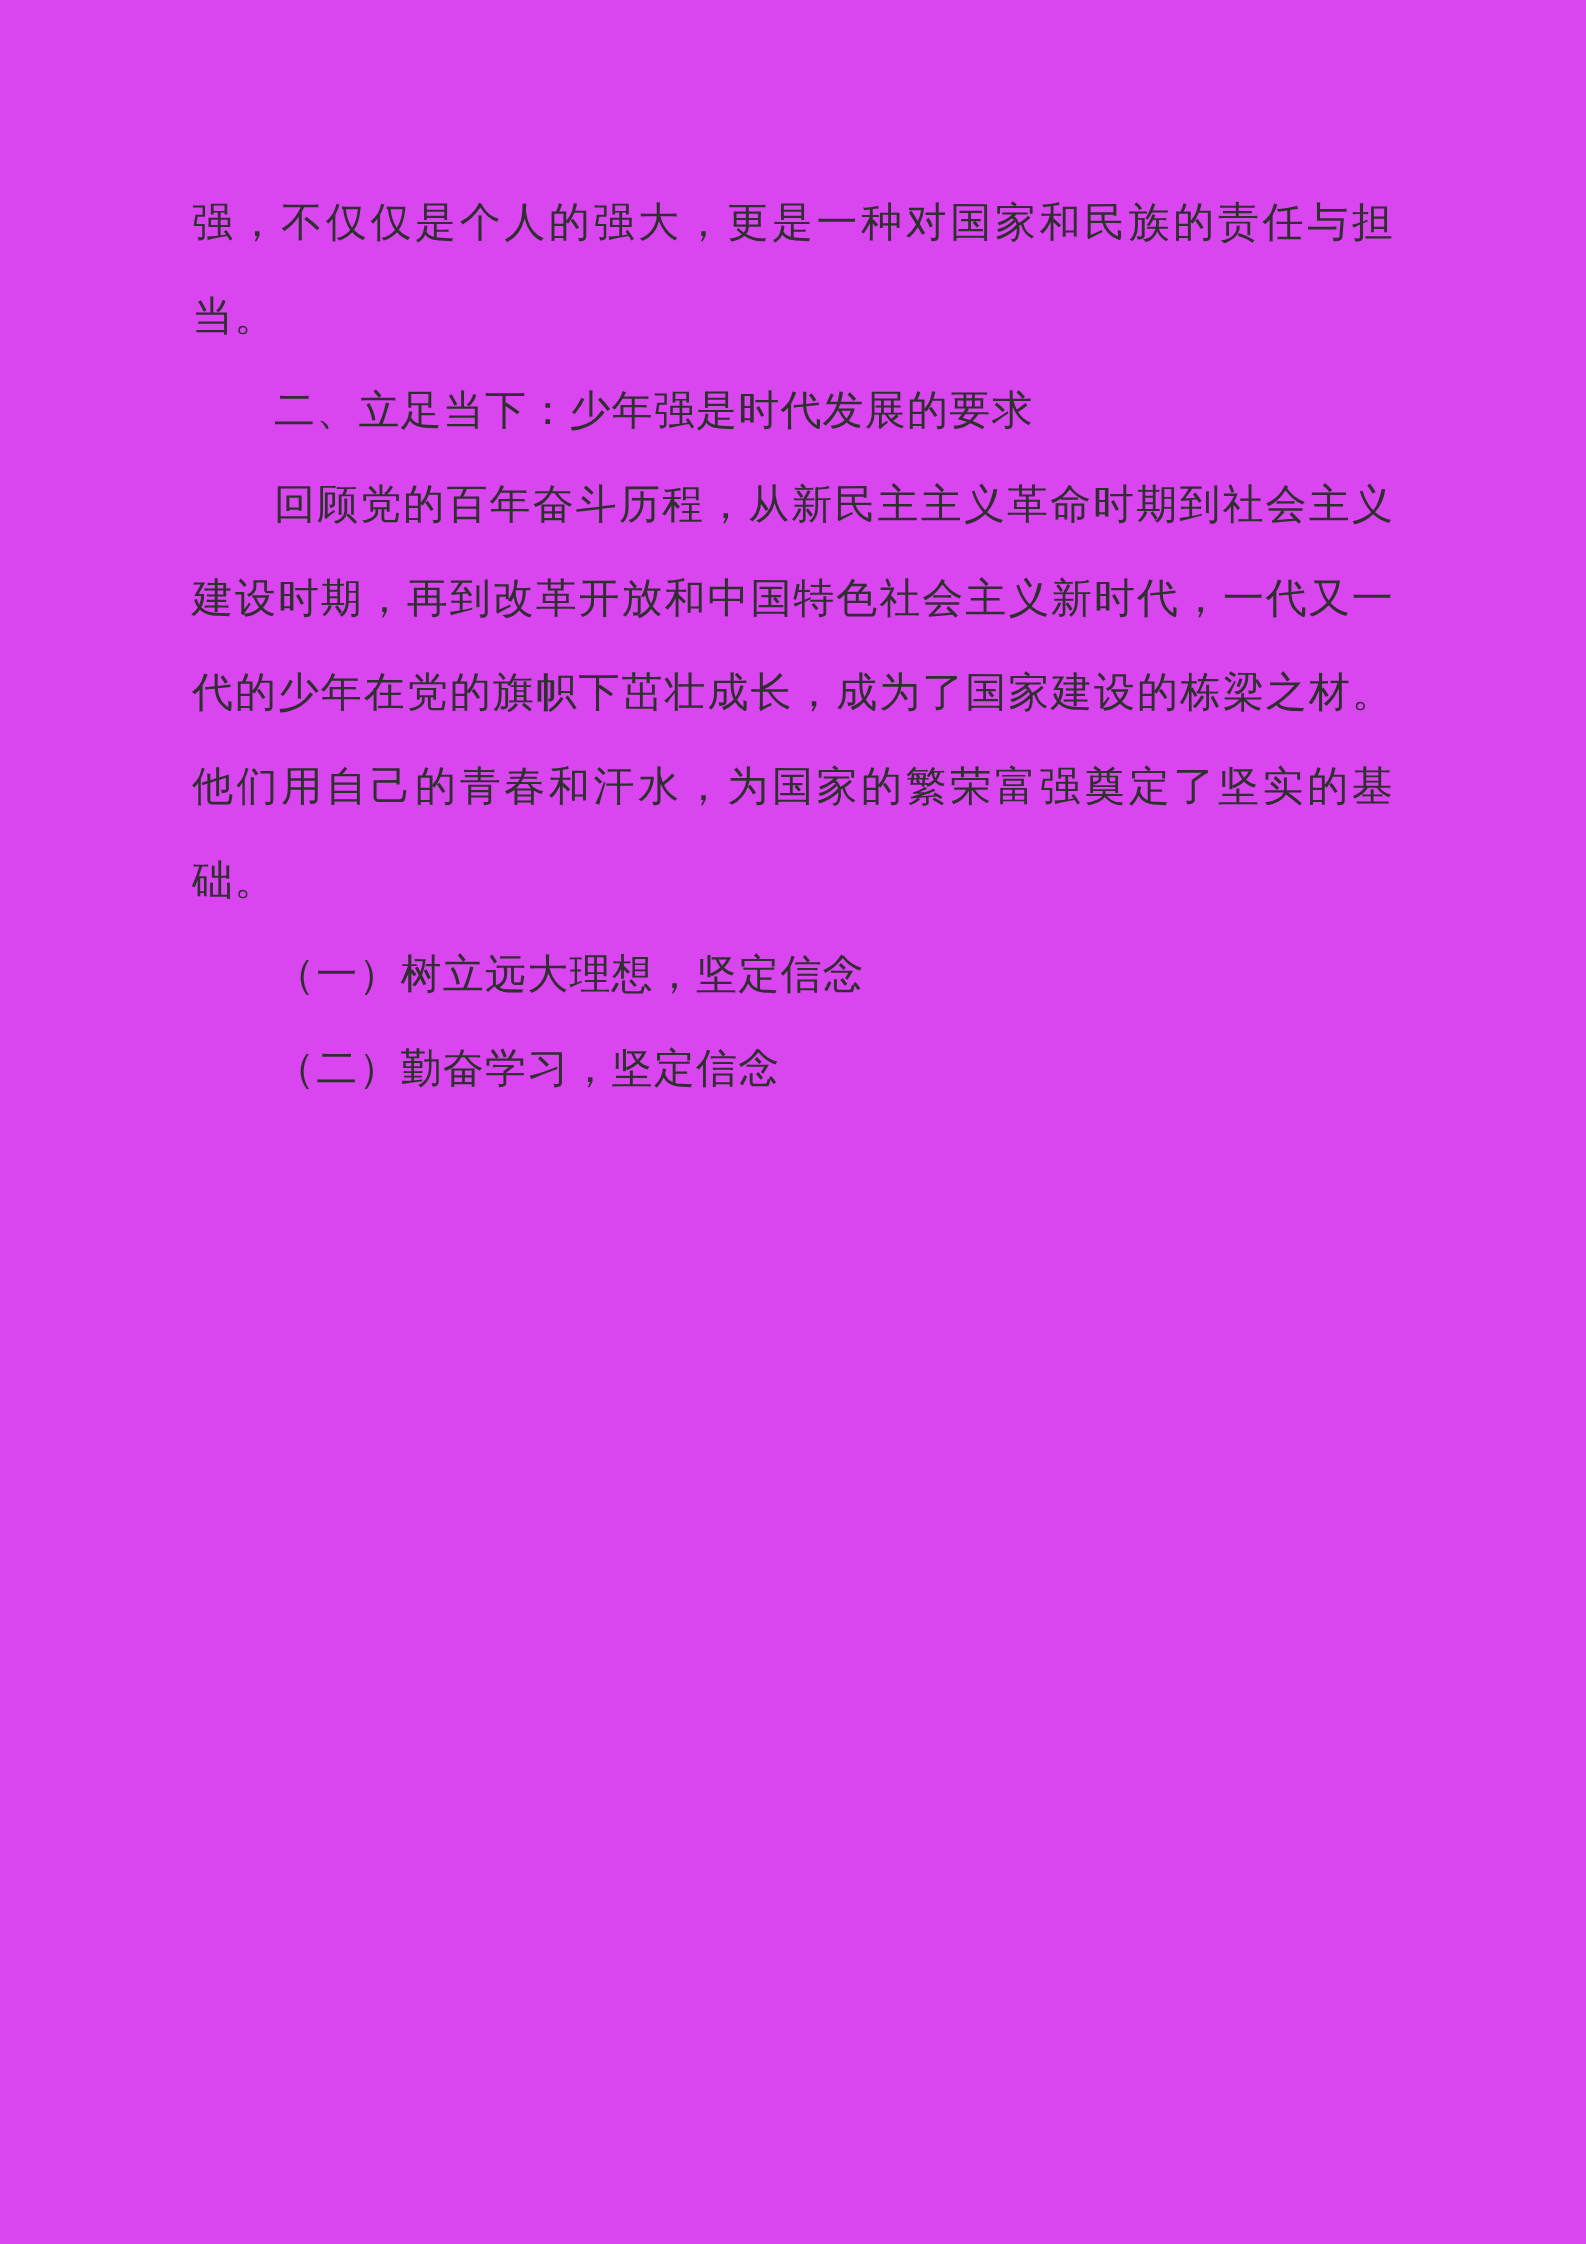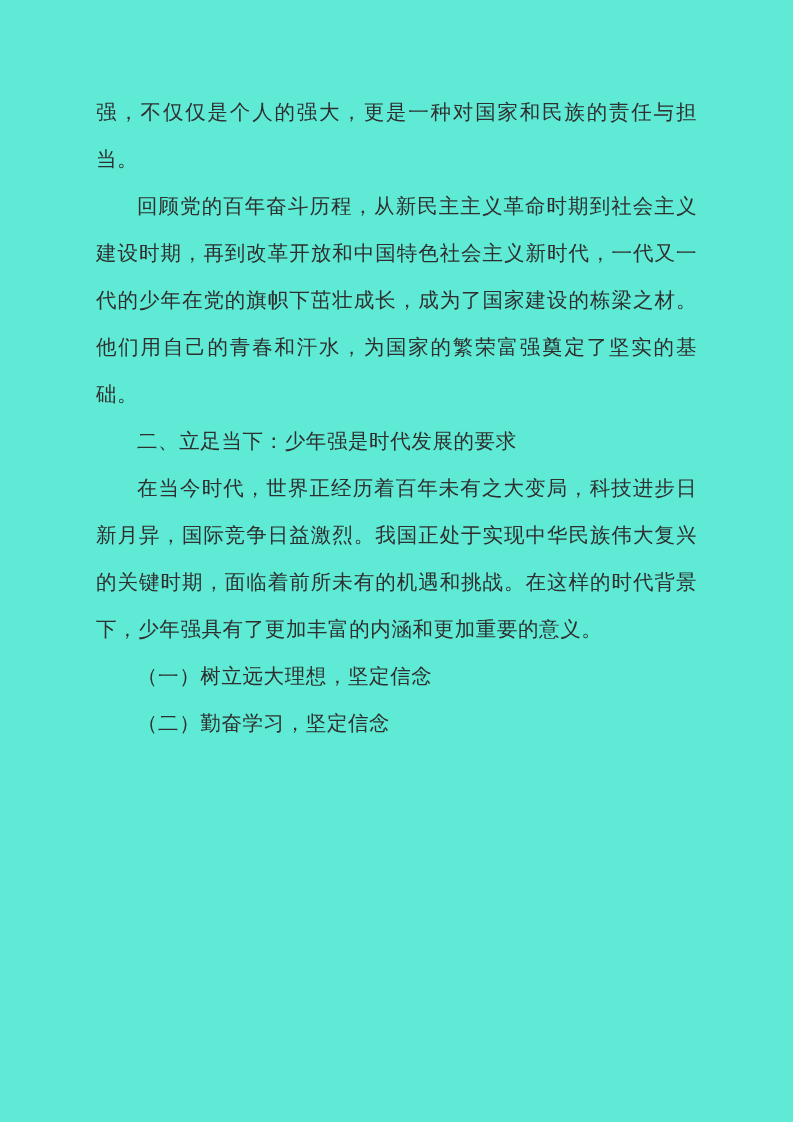--- a/index.html
+++ b/index.html
@@ -11,21 +11,21 @@
     width: 793px;
     height: 1122px;
     font-family: "Liberation Sans", sans-serif;
     color: #2b2b2b;
     overflow: hidden;
   }
   .page {
     position: relative;
     width: 793px;
     height: 1122px;
-    background: #5eead4;
+    background: #d946ef;
     box-sizing: border-box;
     padding: 88px 96px 40px 96px;
   }
   .doc-body {
     font-size: 20.5px;
     line-height: 47px;
     text-align: justify;
     text-justify: inter-ideograph;
     letter-spacing: 0.6px;
     color: #2f2f2f;
@@ -41,19 +41,18 @@
   .para.heading {
     text-indent: 41px;
   }
 </style>
 </head>
 <body>
 
 <div class="page">
   <div class="doc-body">
     <p class="para">强，不仅仅是个人的强大，更是一种对国家和民族的责任与担当。</p>
+    <p class="para heading">二、立足当下：少年强是时代发展的要求</p>
     <p class="para indent">回顾党的百年奋斗历程，从新民主主义革命时期到社会主义建设时期，再到改革开放和中国特色社会主义新时代，一代又一代的少年在党的旗帜下茁壮成长，成为了国家建设的栋梁之材。他们用自己的青春和汗水，为国家的繁荣富强奠定了坚实的基础。</p>
-    <p class="para heading">二、立足当下：少年强是时代发展的要求</p>
-    <p class="para indent">在当今时代，世界正经历着百年未有之大变局，科技进步日新月异，国际竞争日益激烈。我国正处于实现中华民族伟大复兴的关键时期，面临着前所未有的机遇和挑战。在这样的时代背景下，少年强具有了更加丰富的内涵和更加重要的意义。</p>
     <p class="para heading">（一）树立远大理想，坚定信念</p>
     <p class="para heading">（二）勤奋学习，坚定信念</p>
   </div>
 </div>
 
 </body></html>

